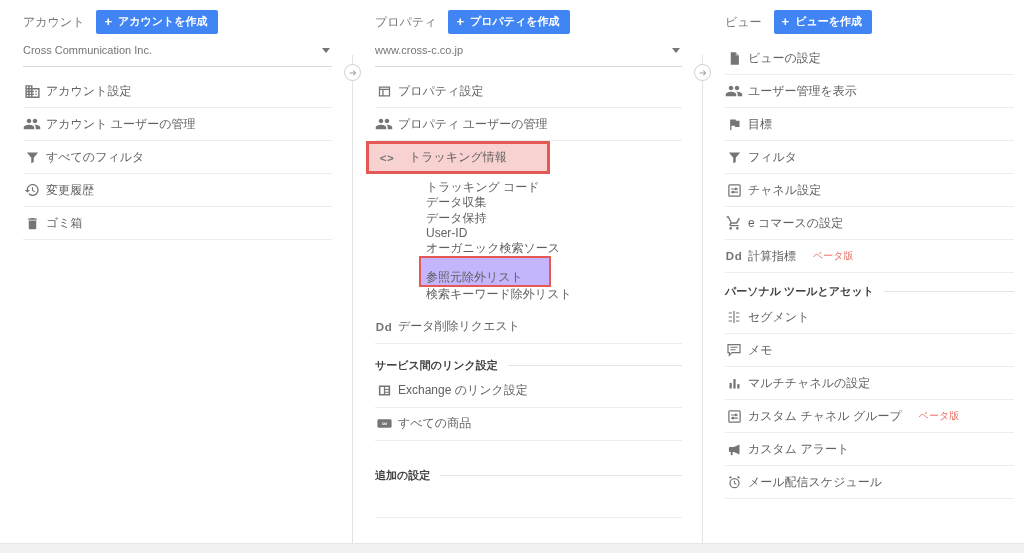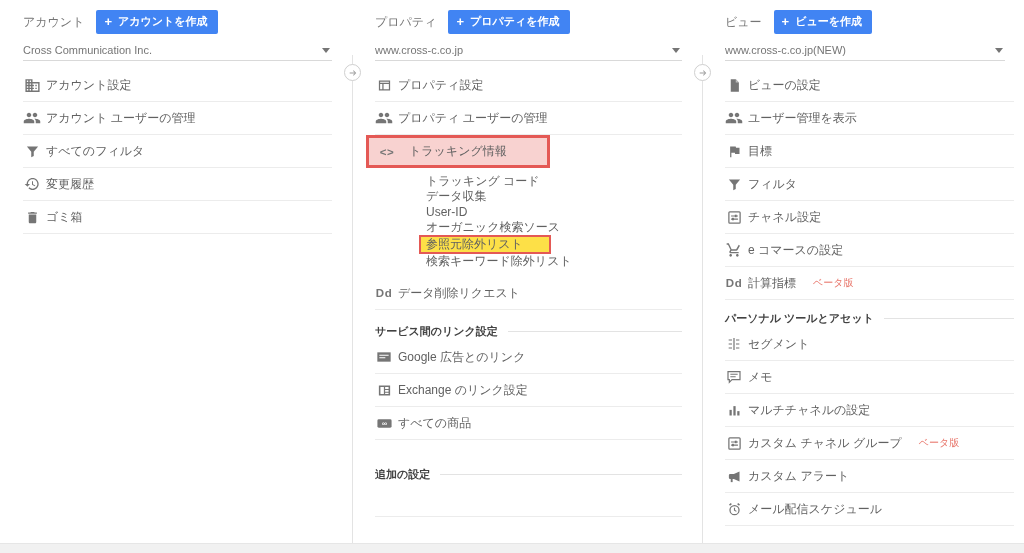--- a/index.html
+++ b/index.html
@@ -13,38 +13,38 @@
   .col3 { width:312px; }
   .col-header { padding:10px 20px 0 23px; }
   .col3 .col-header { padding-right:9px; }
   .header-line { display:flex; align-items:center; }
   .col-title { font-size:12px; color:#757575; }
   .create-btn { display:inline-flex; align-items:center; gap:6px; margin-left:12px;
     background:#4184f3; color:#fff; font-size:11px; font-weight:bold;
     padding:4px 10px 5px 8px; border:none; border-radius:2px; cursor:pointer; }
   .plus { font-size:13px; font-weight:bold; line-height:10px; }
   .selector { margin-top:10px; display:flex; align-items:center; justify-content:space-between;
-    padding-bottom:4px; border-bottom:1px solid #d9d9d9; cursor:pointer; }
+    padding-bottom:10px; border-bottom:1px solid #d9d9d9; cursor:pointer; }
   .selector-value { font-size:11px; color:#757575; }
   .caret { width:0; height:0; border-left:4px solid transparent; border-right:4px solid transparent;
     border-top:5px solid #757575; margin-right:2px; }
   .col-body { padding:8px 20px 0 23px; }
   .col3 .col-body { padding-right:0; }
   .row { display:flex; align-items:center; gap:5px; height:33px;
     border-bottom:1px solid #ececec; font-size:12px; color:#616161; cursor:pointer; }
   .row.noborder { border-bottom:none; }
   .icon-slot { width:18px; min-width:18px; display:flex; justify-content:center; align-items:center; }
   .txt-icon { font-size:11.5px; font-weight:bold; color:#757575; letter-spacing:0.5px; }
   .badge { font-size:10px; color:#e8756a; margin-left:12px; }
   .hl-box { display:flex; align-items:center; gap:13px; border:3px solid #e45955;
     background:#f8d2d0; padding:5px 40px 5px 9px; margin-left:-9px; }
   .sublist { padding:6px 0 8px 51px; }
   .subrow { font-size:12px; color:#616161; line-height:15.3px; cursor:pointer; white-space:nowrap; }
-  .hl-inline { display:inline-block; border:2px solid #e45955; background:#fde047;
-    padding:0 26px 1px 5px; margin-left:-7px; line-height:14px; }
+  .hl-inline { display:inline-block; border:2px solid #e45955; background:#c4b5fd;
+    padding:12px 26px 1px 5px; margin-left:-7px; line-height:14px; }
   .section-title { display:flex; align-items:center; gap:10px; font-size:11px; font-weight:bold;
     color:#424242; margin:16px 0 2px; white-space:nowrap; }
   .section-title::after { content:""; flex:1; height:1px; background:#e3e3e3; }
   .col2 .sec-links { margin-top:14px; }
   .col2 .sec-add { margin-top:27px; }
   .col3 .sec-personal { margin-top:11px; }
   .divider { position:absolute; top:55px; bottom:10px; width:1px; background:#e3e3e3; }
   .collapse-btn { position:absolute; top:64px; width:17px; height:17px; border-radius:50%;
     border:1px solid #cfcfcf; background:#fff; display:flex; align-items:center; justify-content:center;
     cursor:pointer; z-index:2; }
@@ -154,44 +154,36 @@
                 <span class="icon-slot">
                   <span class="txt-icon">&lt;&gt;</span>
                 </span>
                 <span>トラッキング情報</span>
               </div>
             </div>
           </div>
         <div class="sublist">
             <div class="subrow"><span>トラッキング コード</span></div>
             <div class="subrow"><span>データ収集</span></div>
+            <div class="subrow"><span>データ保持</span></div>
             <div class="subrow"><span>User-ID</span></div>
             <div class="subrow"><span>オーガニック検索ソース</span></div>
             <div class="subrow"><span class="hl-inline">参照元除外リスト</span></div>
             <div class="subrow"><span>検索キーワード除外リスト</span></div>
           </div>
         <div>
             <div class="row">
               <span class="icon-slot">
                 <span class="txt-icon">Dd</span>
               </span>
               <span>データ削除リクエスト</span>
             </div>
           </div>
         <div class="section-title sec-links">サービス間のリンク設定</div>
         <div>
-            <div class="row">
-              <span class="icon-slot">
-                <svg width="16" height="16" viewBox="0 0 24 24">
-                  <path fill="#757575" d="M2 5h20v14H2z"></path>
-                  <path fill="none" stroke="#fff" stroke-width="1.6" d="M5 9.5h14M5 13h9"></path>
-                </svg>
-              </span>
-              <span>Google 広告とのリンク</span>
-            </div>
             <div class="row">
               <span class="icon-slot">
                 <svg width="15" height="15" viewBox="0 0 24 24">
                   <path fill="#757575" d="M3 4h18v16H3z"></path>
                   <path fill="#fff" d="M5.5 6.5h5.5v11H5.5zM13 6.5h5.5v3H13zM13 11h5.5v3H13zM13 15.5h5.5v2H13z"></path>
                 </svg>
               </span>
               <span>Exchange のリンク設定</span>
             </div>
             <div class="row">
@@ -212,24 +204,20 @@
     </div>
 
     <div class="col col3">
       <div class="col-header">
         <div class="header-line">
           <span class="col-title">ビュー</span>
           <button class="create-btn">
             <span class="plus">+</span>
             <span>ビューを作成</span>
           </button>
-        </div>
-        <div class="selector">
-          <span class="selector-value">www.cross-c.co.jp(NEW)</span>
-          <span class="caret"></span>
         </div>
       </div>
       <div class="col-body">
         <div>
             <div class="row">
               <span class="icon-slot">
                 <svg width="15" height="15" viewBox="0 0 24 24">
                   <path fill="#757575" d="M6 2h8l5 5v15H6z"></path>
                   <path fill="#bdbdbd" d="M14 2l5 5h-5z"></path>
                 </svg>

